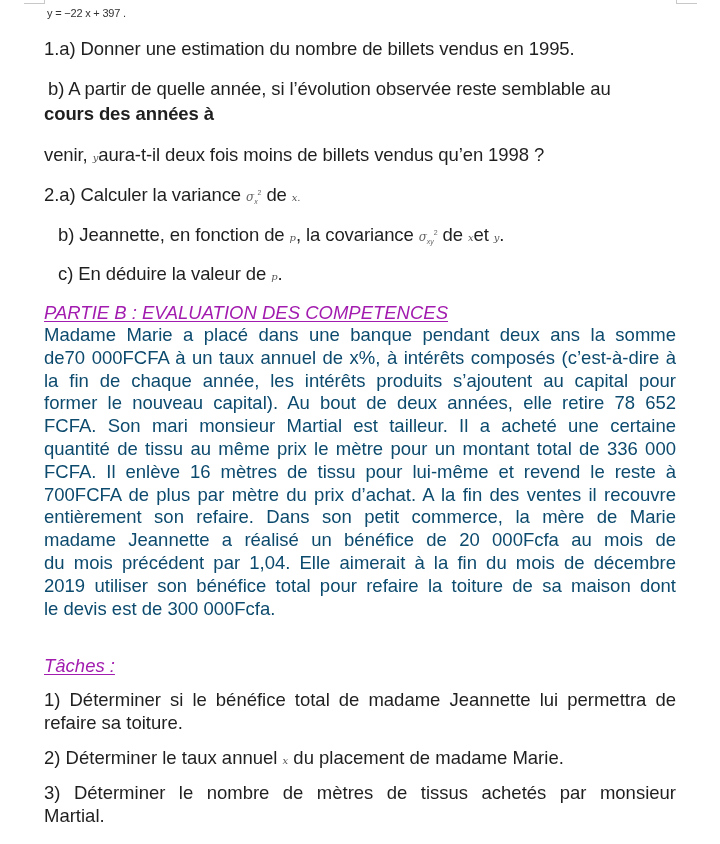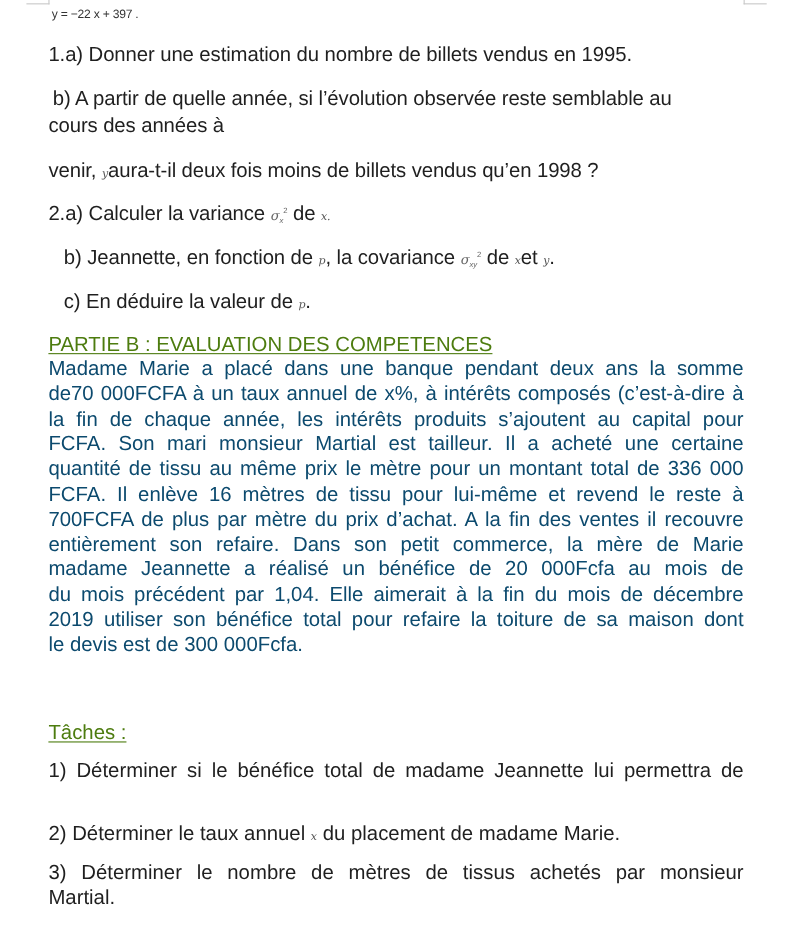--- a/index.html
+++ b/index.html
@@ -26,22 +26,23 @@
     white-space: nowrap; color: #1f1f1f; letter-spacing: -0.1px;
   }
   .m {
     font-family: "DejaVu Serif", serif; font-style: italic; font-size: 10px; color: #555;
   }
   .sigma { font-family: "DejaVu Serif", serif; font-style: italic; font-size: 12px; color: #666; }
   .sub { font-size: 7px; vertical-align: -3px; font-style: italic; color: #666; }
   .sup { font-size: 7px; vertical-align: 6px; color: #666; }
   .heading {
     position: absolute; left: 44px; font-size: 18.5px; line-height: 22px;
-    text-decoration: underline; text-underline-offset: 2px; color: #4d7c0f;
+    text-decoration: underline; text-underline-offset: 2px; color: #a21caf;
     white-space: nowrap;
+    font-style: italic;
   }
   .para {
     position: absolute; left: 44px; width: 632px; font-size: 18.5px; line-height: 22.8px;
     text-align: justify; color: #0c4a6e;
   }
   .para-line { display: block; text-align: justify; text-align-last: justify; white-space: nowrap; }
   .para-line.last { text-align-last: left; }
   .task {
     position: absolute; left: 44px; width: 632px; font-size: 18.5px; line-height: 22.8px;
     color: #1f1f1f;
@@ -51,21 +52,21 @@
 <body>
 
 <div class="page-corner-tl"></div>
 <div class="page-corner-tr"></div>
 
 <div class="formula">y = −22 x + 397 .</div>
 
 <div class="q" style="top:37px;">1.a) Donner une estimation du nombre de billets vendus en 1995.</div>
 
 <div class="q" style="top:77px; left:48px;">b) A partir de quelle année, si l’évolution observée reste semblable au</div>
-<div class="q" style="top:102px;">cours des années à</div>
+<div class="q" style="top:102px;font-weight:bold;">cours des années à</div>
 <div class="q" style="top:143px;">
   <span>venir,</span>
   <span class="m">y</span><span>aura-t-il deux fois moins de billets vendus qu’en 1998 ?</span>
 </div>
 
 <div class="q" style="top:181px;">
   <span>2.a) Calculer la variance</span>
   <span><span class="sigma">σ</span><span class="sub">x</span><span class="sup">2</span></span>
   <span>de</span>
   <span class="m">x.</span>
@@ -84,35 +85,37 @@
   <span>c) En déduire la valeur de</span>
   <span class="m">p</span><span>.</span>
 </div>
 
 <div class="heading" style="top:302px;">PARTIE B : EVALUATION DES COMPETENCES</div>
 
 <div class="para" style="top:324px;">
   <span class="para-line">Madame Marie a placé dans une banque pendant deux ans la somme</span>
   <span class="para-line">de70 000FCFA à un taux annuel de x%, à intérêts composés (c’est-à-dire à</span>
   <span class="para-line">la fin de chaque année, les intérêts produits s’ajoutent au capital pour</span>
+  <span class="para-line">former le nouveau capital). Au bout de deux années, elle retire 78 652</span>
   <span class="para-line">FCFA. Son mari monsieur Martial est tailleur. Il a acheté une certaine</span>
   <span class="para-line">quantité de tissu au même prix le mètre pour un montant total de 336 000</span>
   <span class="para-line">FCFA. Il enlève 16 mètres de tissu pour lui-même et revend le reste à</span>
   <span class="para-line">700FCFA de plus par mètre du prix d’achat. A la fin des ventes il recouvre</span>
   <span class="para-line">entièrement son refaire. Dans son petit commerce, la mère de Marie</span>
   <span class="para-line">madame Jeannette a réalisé un bénéfice de 20 000Fcfa au mois de</span>
   <span class="para-line">du mois précédent par 1,04. Elle aimerait à la fin du mois de décembre</span>
   <span class="para-line">2019 utiliser son bénéfice total pour refaire la toiture de sa maison dont</span>
   <span class="para-line last">le devis est de 300 000Fcfa.</span>
 </div>
 
 <div class="heading" style="top:655px;">Tâches :</div>
 
 <div class="task" style="top:689px;">
   <span class="para-line">1) Déterminer si le bénéfice total de madame Jeannette lui permettra de</span>
+  <span class="para-line last">refaire sa toiture.</span>
 </div>
 
 <div class="task" style="top:747px;">
   <span>2) Déterminer le taux annuel</span>
   <span class="m">x</span>
   <span>du placement de madame Marie.</span>
 </div>
 
 <div class="task" style="top:782px;">
   <span class="para-line">3) Déterminer le nombre de mètres de tissus achetés par monsieur</span>

